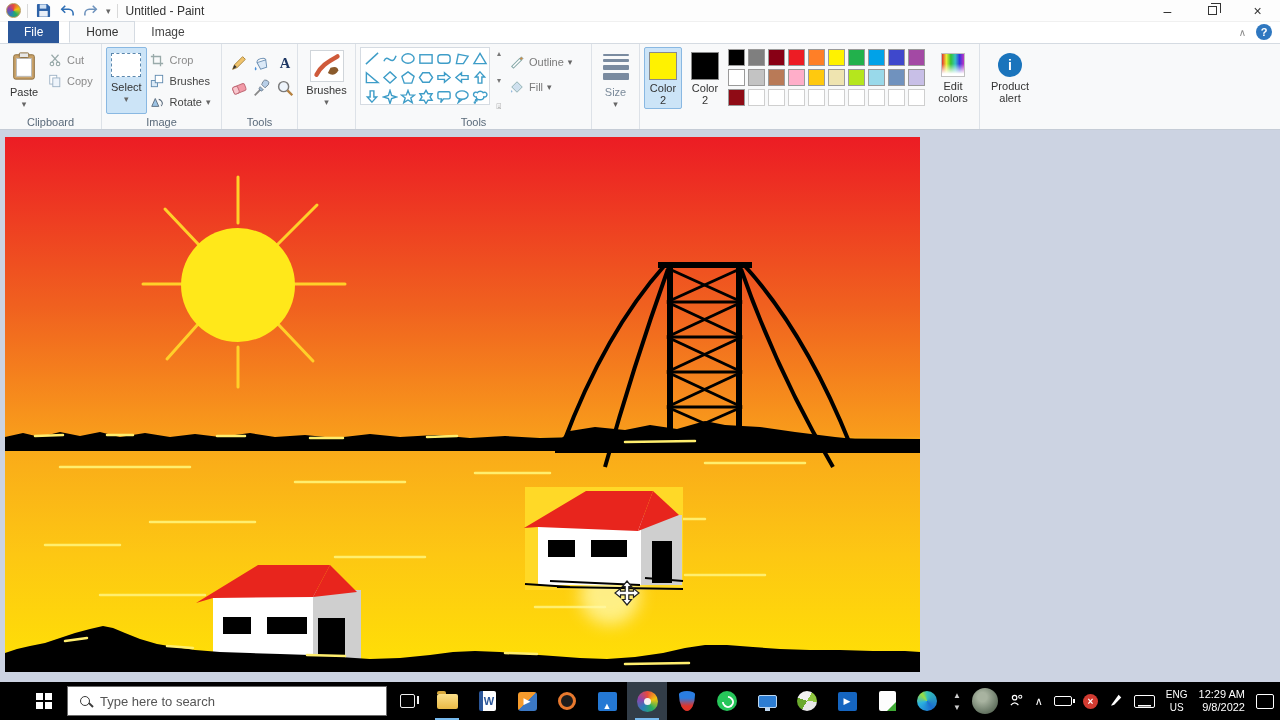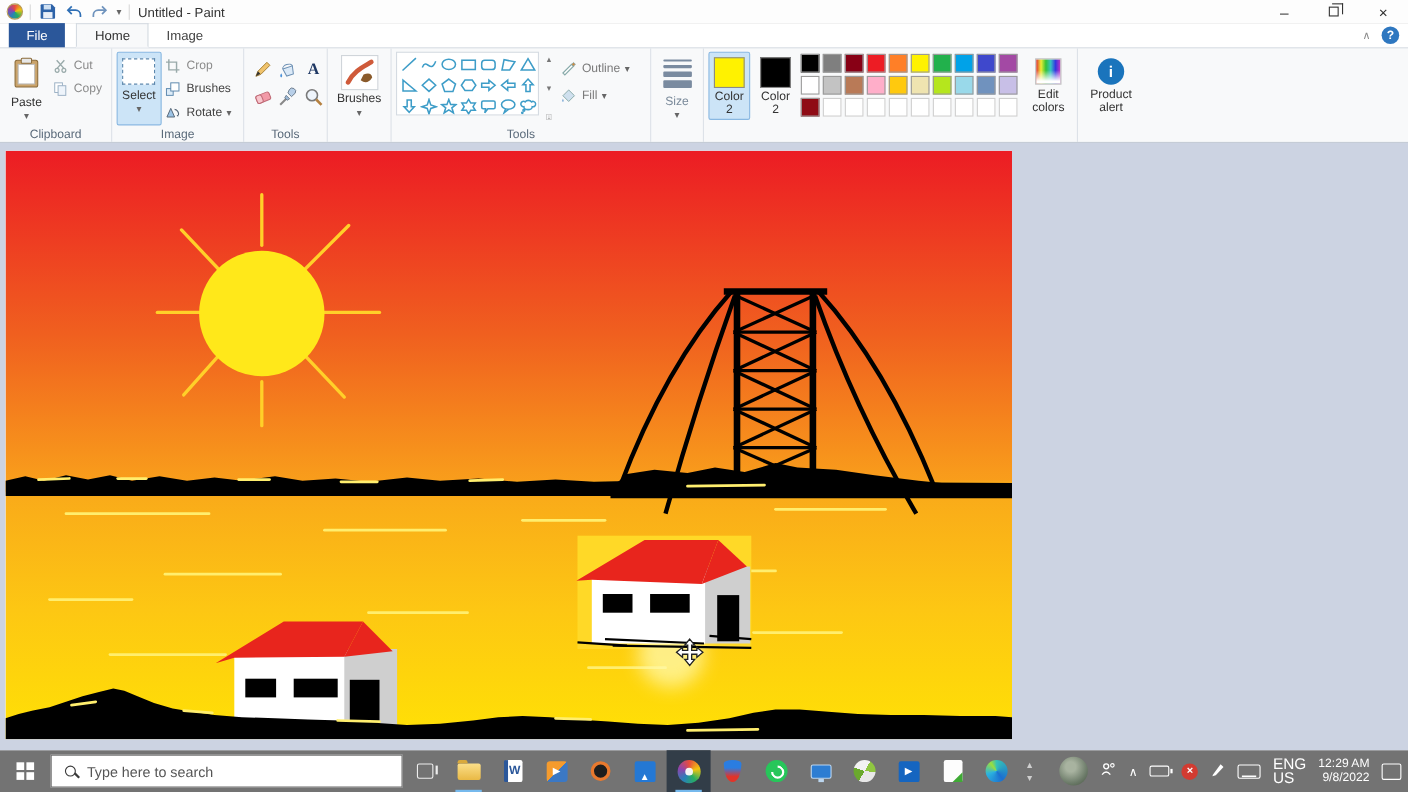--- a/index.html
+++ b/index.html
@@ -81,40 +81,40 @@
   .roof { fill:var(--sc-roof); }
   .wallF { fill:var(--sc-wall_front); }
   .wallS { fill:var(--sc-wall_side); }
   .win { fill:var(--sc-ink); }
   .selbg { fill:var(--sc-selection); }
   .glow { fill:var(--sc-glow); opacity:.75; }
   .scribble { stroke:var(--sc-ink); stroke-width:2; fill:none; }
   .movecur { fill:#fff; stroke:#222; stroke-width:1.2; }
 
   
-  .taskbar { height:38px; background:#737373; display:flex; align-items:center; color:#fff; }
+  .taskbar { height:38px; background:#000000; display:flex; align-items:center; color:#fff;padding-left:21px; }
   .start { width:46px; height:38px; display:flex; align-items:center; justify-content:center; }
   .winlogo { width:16px; height:16px; display:grid; grid-template-columns:7px 7px; grid-auto-rows:7px; gap:2px; }
   .winlogo i { background:#fff; display:block; }
   .searchbox { width:320px; height:30px; background:#fff; display:flex; align-items:center; gap:10px; padding-left:12px; color:#555; font-size:13px; border:1px solid #6a6a6a; }
   .mag { width:10px; height:10px; border:1.7px solid #3a3a3a; border-radius:50%; position:relative; flex:none; }
   .mag::after { content:''; position:absolute; width:6px; height:1.7px; background:#3a3a3a; right:-5px; bottom:-1px; transform:rotate(45deg); }
   .tb-apps { display:flex; height:38px; }
   .app { width:40px; height:38px; display:flex; align-items:center; justify-content:center; position:relative; }
   .app.hl { background:#323d48; }
   .app.active::after { content:''; position:absolute; bottom:0; left:8px; right:8px; height:2.5px; background:#76b9ed; }
   .tb-scroll { display:flex; flex-direction:column; gap:3px; color:#cfcfcf; font-size:8px; padding:0 6px; }
   .tray { margin-left:auto; display:flex; align-items:center; gap:11px; padding-right:6px; }
   .avatar { width:26px; height:26px; border-radius:50%; background:radial-gradient(circle at 40% 35%, #a8b3a0 20%, #6b7a68 65%, #45523f); }
   .chev { color:#fff; font-size:11px; }
   .batt { width:18px; height:10px; border:1.5px solid #fff; border-radius:2px; position:relative; }
   .batt::after { content:''; position:absolute; right:-4px; top:2px; width:2px; height:4px; background:#fff; }
   .redx { width:15px; height:15px; border-radius:50%; background:#d23b31; color:#fff; font-size:10px; font-weight:bold; display:flex; align-items:center; justify-content:center; }
   .kbd { width:21px; height:13px; border:1.5px solid #fff; border-radius:2px; background:linear-gradient(#fff 0 0) 50% 9px/13px 1.5px no-repeat; }
-  .lang { text-align:left; line-height:13px; font-size:14px; }
+  .lang { text-align:center; line-height:13px; font-size:10px; }
   .clock { text-align:right; line-height:13px; font-size:11px; }
   .notif { width:18px; height:15px; border:1.5px solid #fff; border-radius:2px; }
 
   
   .i-taskview { width:15px; height:14px; border:1.8px solid #eee; border-radius:2px; position:relative; }
   .i-taskview::after { content:''; position:absolute; right:-5px; top:1px; width:2px; height:8px; background:#eee; }
   .i-folder { width:21px; height:15px; background:linear-gradient(#fbdf8a,#e9b945); border-radius:2px; position:relative; }
   .i-folder::before { content:''; position:absolute; top:-3px; left:0; width:9px; height:3px; background:#d9a93c; border-radius:2px 2px 0 0; }
   .i-word { width:17px; height:20px; background:#fff; border-radius:2px; color:#2b579a; font-weight:bold; font-size:11px; display:flex; align-items:center; justify-content:center; border-left:4px solid #2b579a; }
   .i-media { width:19px; height:19px; border-radius:3px; background:linear-gradient(135deg,#f59b2d 50%,#3b78c4 50%); color:#fff; font-size:9px; display:flex; align-items:center; justify-content:center; }

